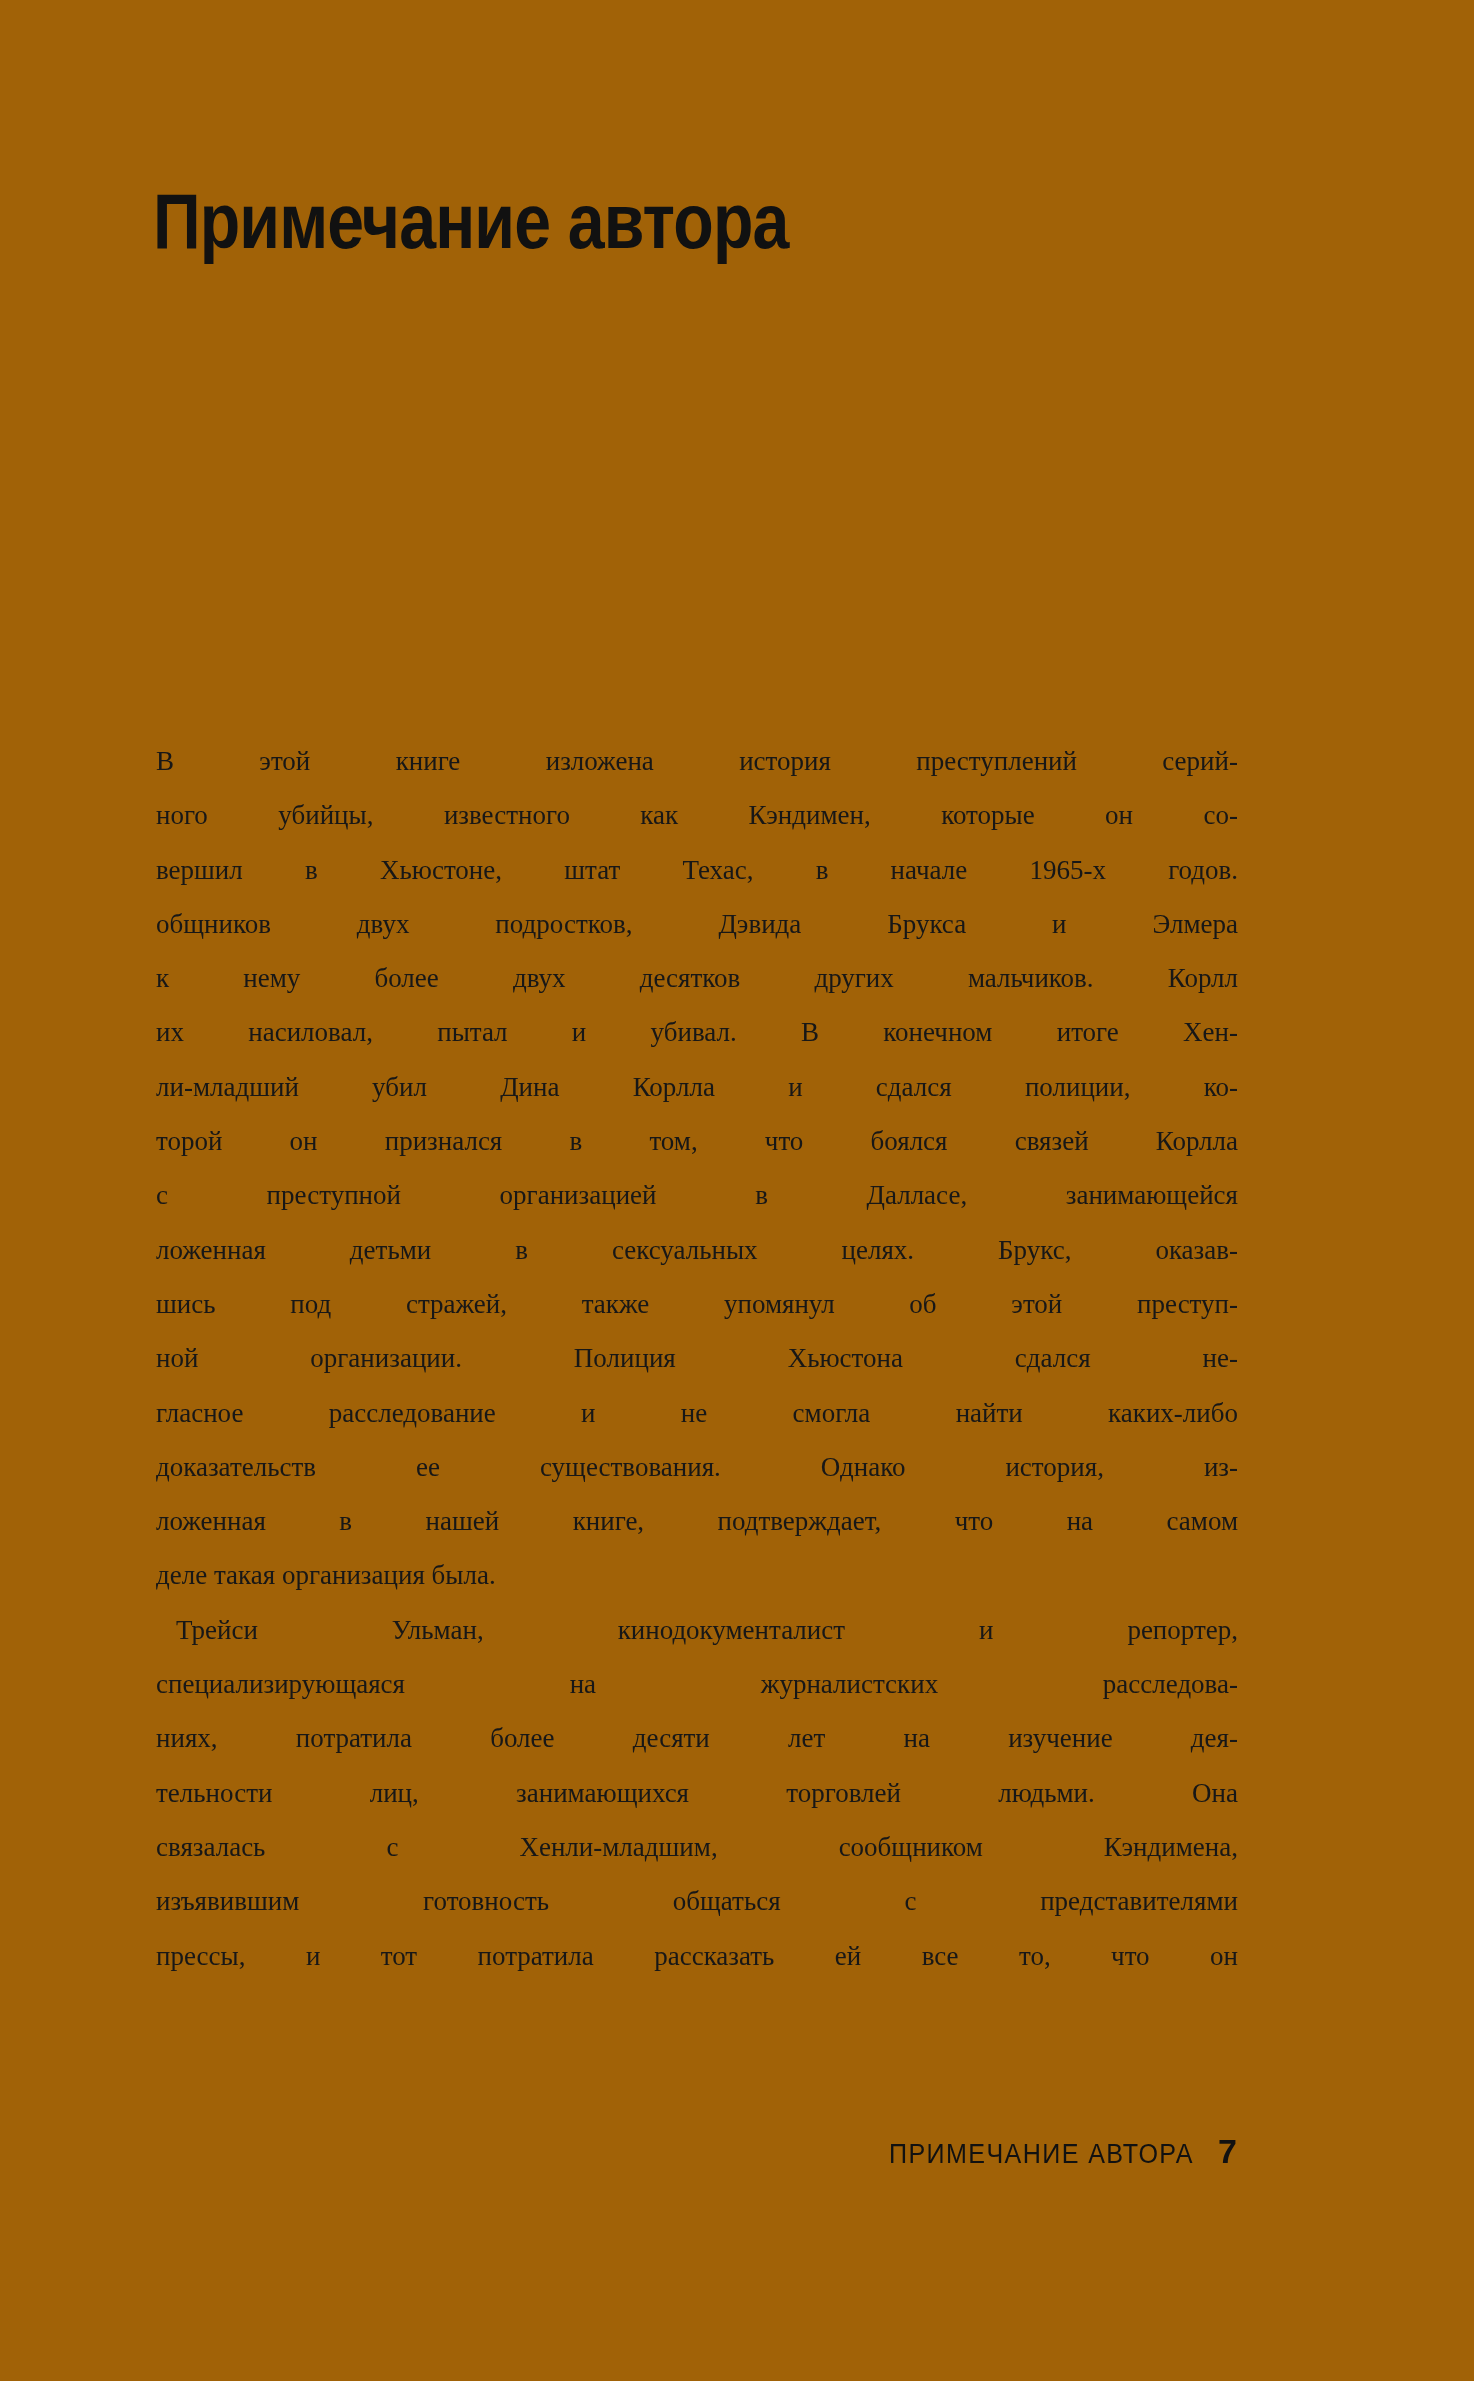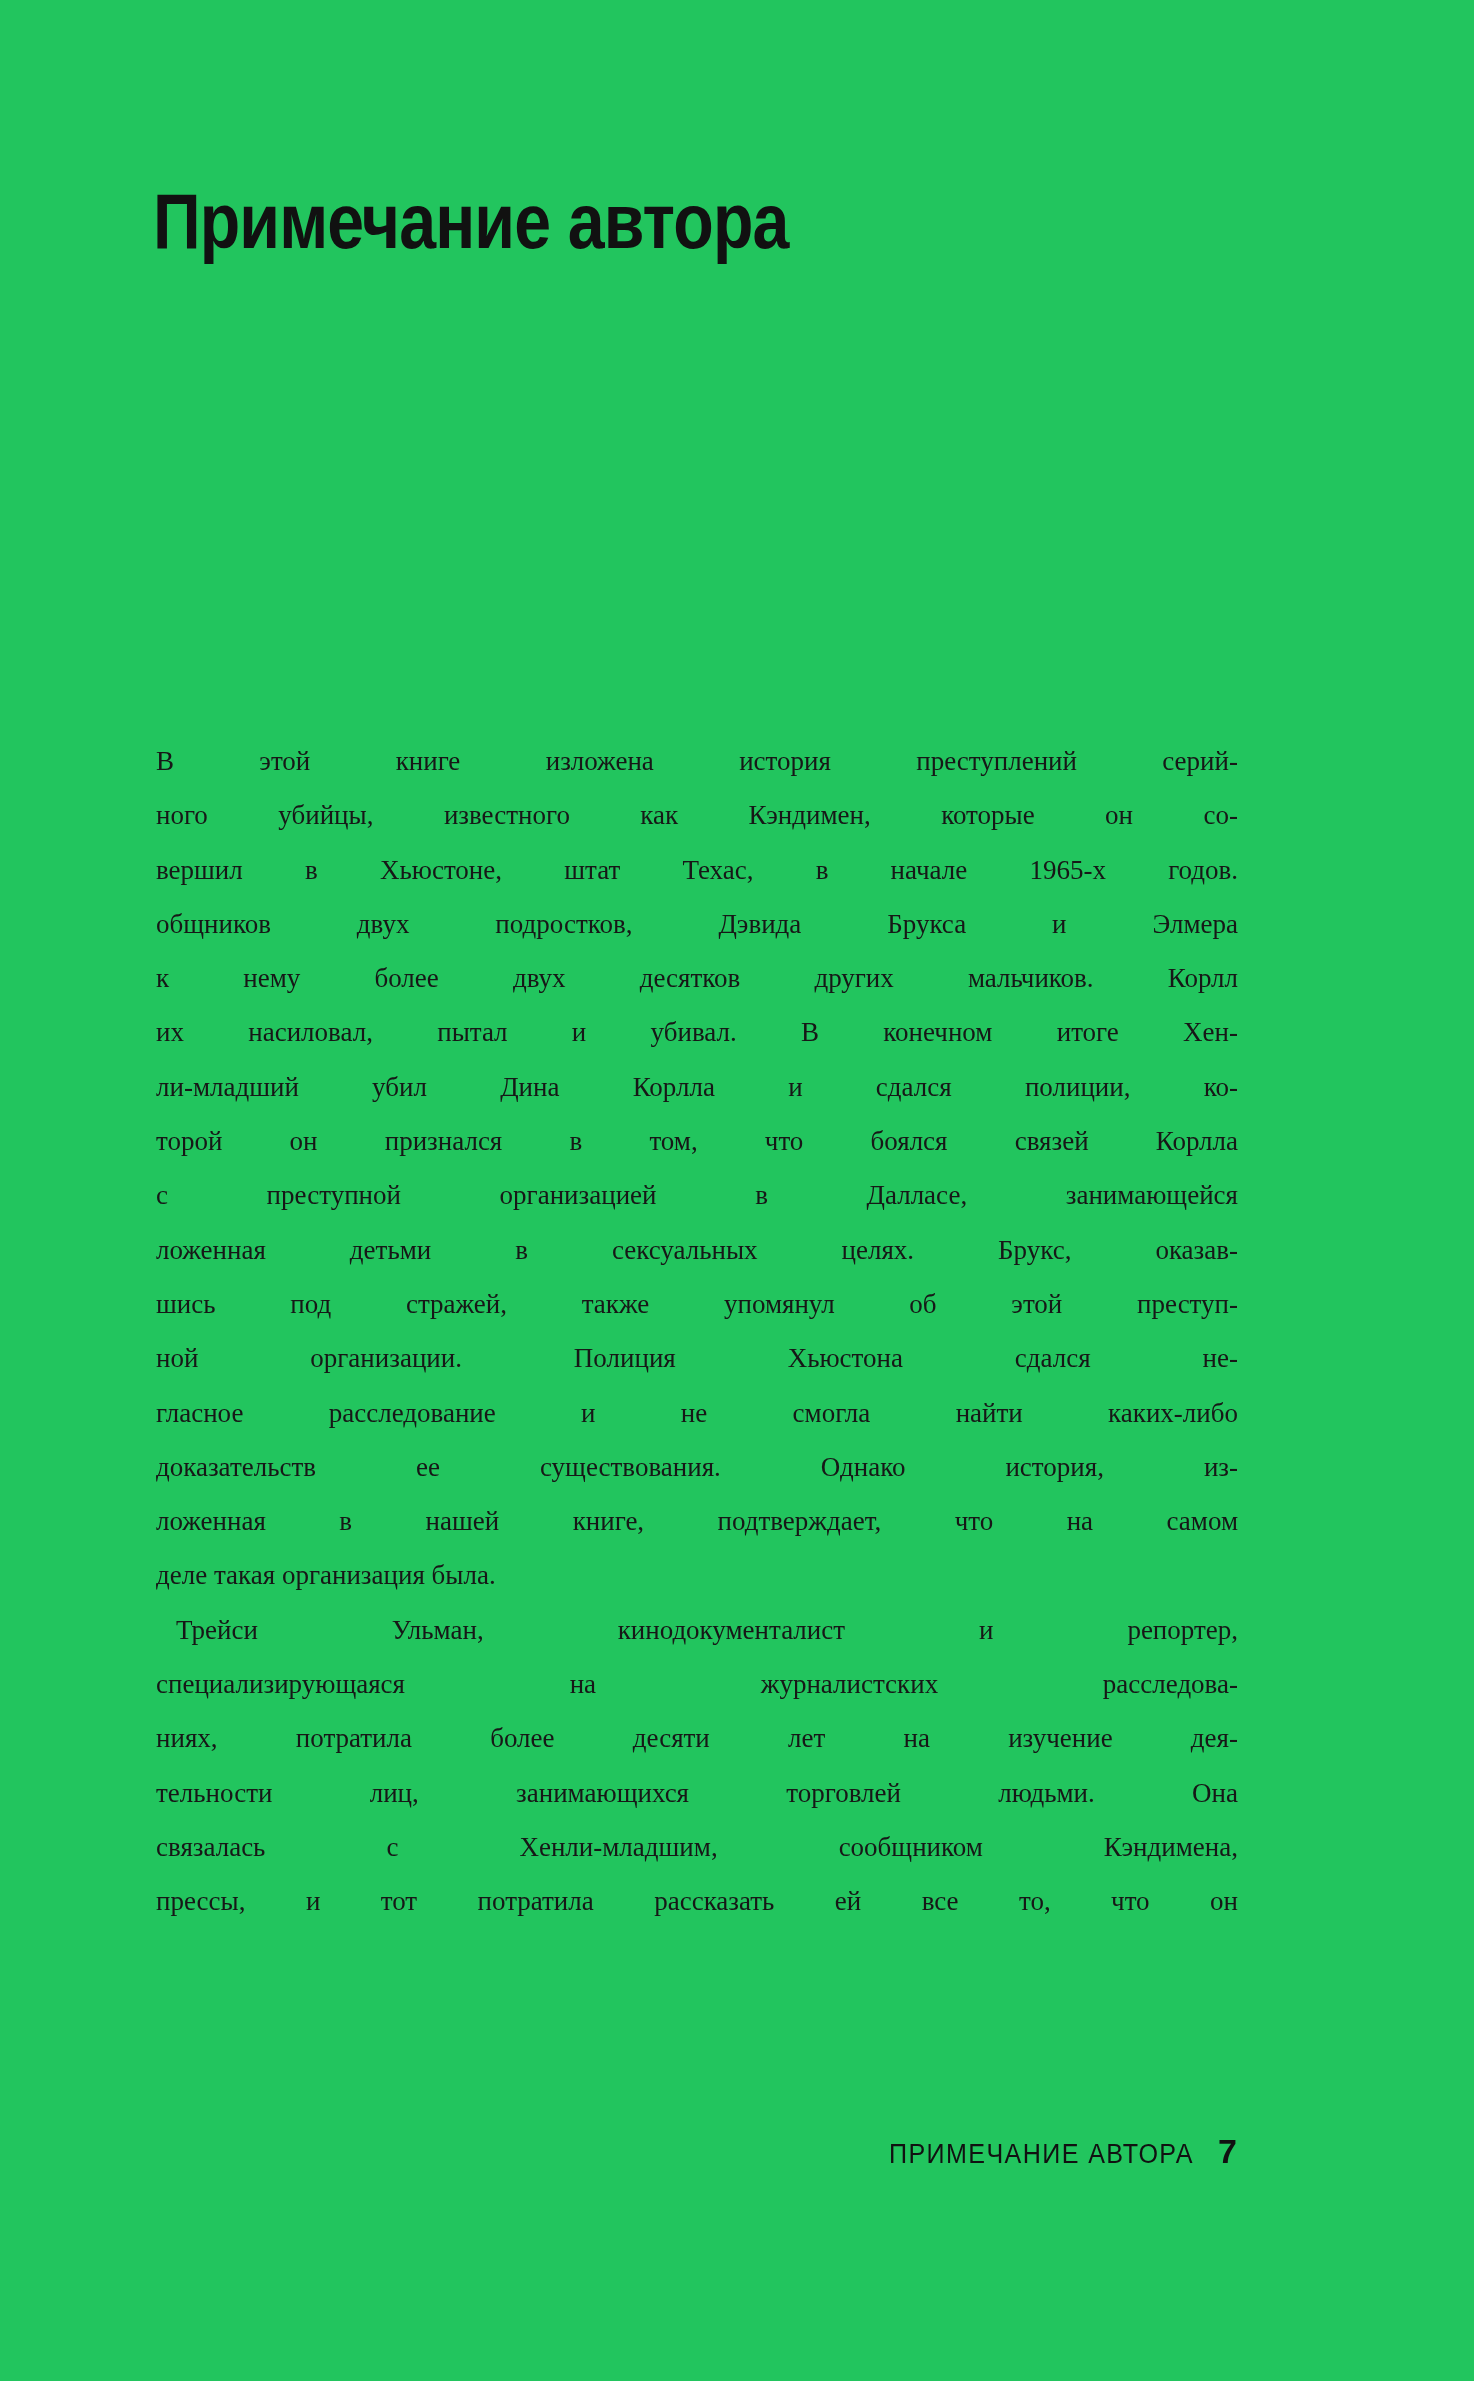--- a/index.html
+++ b/index.html
@@ -5,21 +5,21 @@
   html, body {
     margin: 0;
     padding: 0;
     background: #e8e8e8;
   }
   .page {
     position: relative;
     width: 1474px;
     height: 2381px;
     margin: 0 auto;
-    background: #22c55e;
+    background: #a16207;
     color: #161616;
     font-family: "Liberation Serif", serif;
     overflow: hidden;
   }
   .page-title {
     position: absolute;
     left: 153px;
     top: 183px;
     margin: 0;
     font-family: "Liberation Sans", sans-serif;
@@ -105,20 +105,21 @@
       <div class="line">ложенная в нашей книге, подтверждает, что на самом</div>
       <div class="line flush">деле такая организация была.</div>
     </div>
 
     <div class="para">
       <div class="line indent">Трейси Ульман, кинодокументалист и репортер,</div>
       <div class="line">специализирующаяся на журналистских расследова-</div>
       <div class="line">ниях, потратила более десяти лет на изучение дея-</div>
       <div class="line">тельности лиц, занимающихся торговлей людьми. Она</div>
       <div class="line">связалась с Хенли-младшим, сообщником Кэндимена,</div>
+      <div class="line">изъявившим готовность общаться с представителями</div>
       <div class="line">прессы, и тот потратила рассказать ей все то, что он</div>
     </div>
 
   </div>
 
   <div class="page-footer">
     <span class="footer-section">ПРИМЕЧАНИЕ АВТОРА</span>
     <span class="footer-num">7</span>
   </div>
 

